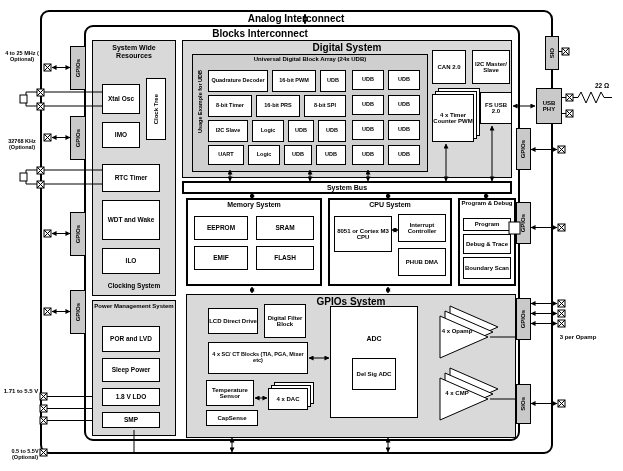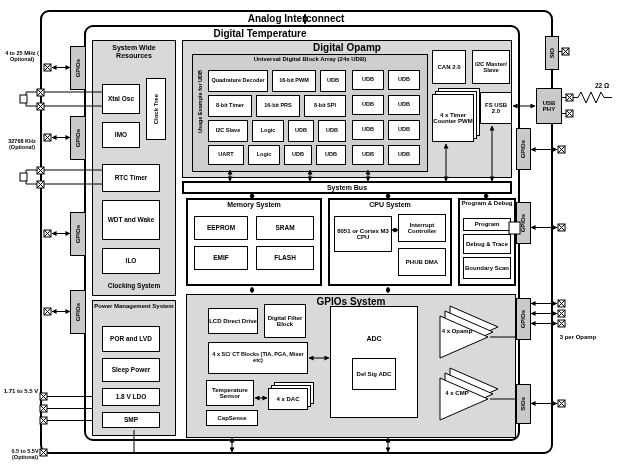--- a/index.html
+++ b/index.html
@@ -31,21 +31,21 @@
   .overlay { position: absolute; left: 0; top: 0; pointer-events: none; }
 </style>
 </head>
 <body>
 
 <div class="canvas">
 
   <div class="frame" style="left:40px;top:10px;width:513px;height:444px"></div>
   <div class="frame" style="left:84px;top:25px;width:436px;height:416px"></div>
   <div class="lbl f8" style="left:226px;top:13px;width:140px">Analog Interconnect</div>
-  <div class="lbl f8" style="left:195px;top:28px;width:130px;background:#fff">Digital Temperature</div>
+  <div class="lbl f8" style="left:195px;top:28px;width:130px;background:#fff">Blocks Interconnect</div>
 
   <div class="panel" style="left:92px;top:40px;width:84px;height:256px"></div>
   <div class="lbl f7" style="left:94px;top:44px;width:80px">System Wide Resources</div>
   <div class="box f65" style="left:102px;top:84px;width:38px;height:30px">Xtal Osc</div>
   <div class="box f6" style="left:146px;top:78px;width:20px;height:62px">
       <span class="vtext">Clock Tree</span>
     </div>
   <div class="box f65" style="left:102px;top:122px;width:38px;height:26px">IMO</div>
   <div class="box f65" style="left:102px;top:164px;width:58px;height:28px">RTC Timer</div>
   <div class="box f65" style="left:102px;top:200px;width:58px;height:40px">WDT and Wake</div>
@@ -53,21 +53,21 @@
   <div class="lbl f65" style="left:93px;top:282px;width:82px">Clocking System</div>
 
   <div class="panel" style="left:92px;top:300px;width:84px;height:136px"></div>
   <div class="lbl f6" style="left:94px;top:303px;width:80px">Power Management System</div>
   <div class="box f65" style="left:102px;top:326px;width:58px;height:26px">POR and LVD</div>
   <div class="box f65" style="left:102px;top:358px;width:58px;height:24px">Sleep Power</div>
   <div class="box f65" style="left:102px;top:388px;width:58px;height:18px">1.8 V LDO</div>
   <div class="box f65" style="left:102px;top:412px;width:58px;height:16px">SMP</div>
 
   <div class="panel" style="left:182px;top:40px;width:330px;height:138px"></div>
-  <div class="lbl f8" style="left:287px;top:42px;width:120px">Digital Opamp</div>
+  <div class="lbl f8" style="left:287px;top:42px;width:120px">Digital System</div>
 
   <div class="panel2" style="left:192px;top:54px;width:236px;height:118px"></div>
   <div class="lbl f6" style="left:196px;top:56px;width:228px">Universal Digital Block Array (24x UDB)</div>
   <div class="lbl f5" style="left:194px;top:70px;width:12px;height:98px"><span class="vtext">Usage Example for UDB</span></div>
 
   <div class="box f5" style="left:208px;top:70px;width:60px;height:22px">Quadrature Decoder</div>
   <div class="box f5" style="left:272px;top:70px;width:44px;height:22px">16-bit PWM</div>
   <div class="box f5" style="left:320px;top:70px;width:26px;height:22px">UDB</div>
 
   <div class="box f5" style="left:208px;top:95px;width:44px;height:22px">8-bit Timer</div>

